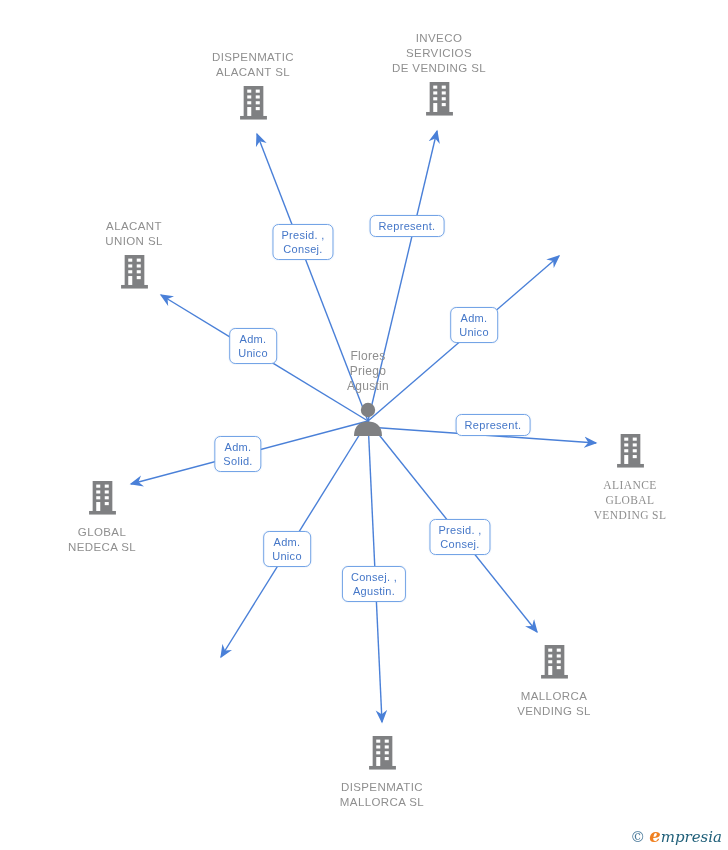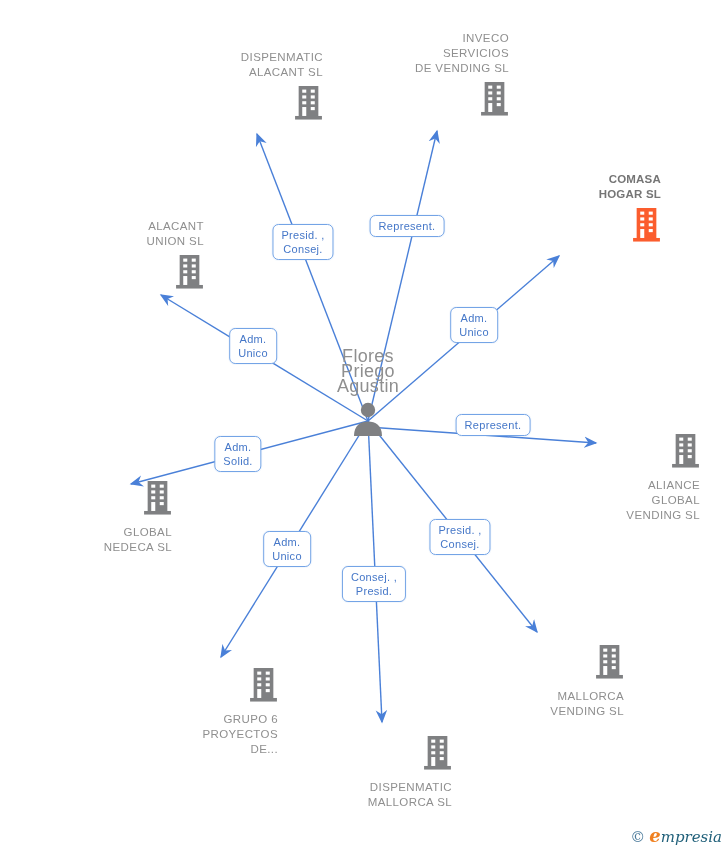--- a/index.html
+++ b/index.html
@@ -4,34 +4,34 @@
 <style>
   html,body{margin:0;padding:0;background:#ffffff;}
   .canvas{
     position:relative;width:728px;height:850px;background:#ffffff;overflow:hidden;
     font-family:"Liberation Sans",sans-serif;
   }
   .edges{position:absolute;left:0;top:0;z-index:1;}
   .edges line{stroke:var(--edge,#4a80d8);stroke-width:1.4;}
   .edges .arrowhead{fill:var(--edge,#4a80d8);}
 
-  .node{position:absolute;width:140px;z-index:2;text-align:right;cursor:pointer;}
+  .node{position:absolute;width:140px;z-index:2;text-align:center;cursor:pointer;}
   .company-name{
     color:var(--company-text,#8f8f8f);font-size:11.5px;line-height:15px;
     letter-spacing:.4px;white-space:pre-line;
   }
   .node.label-above .company-name{margin-bottom:6px;}
   .node.label-below svg{margin-bottom:6px;}
   .building .bld{fill:var(--building,#7f8082);}
   .node.highlight .building .bld{fill:var(--building-highlight,#fb5d2e);}
   .node.highlight .company-name{color:var(--company-text-bold,#757575);font-weight:bold;letter-spacing:.2px;}
 
   .person-node{position:absolute;left:318px;top:349px;width:100px;z-index:2;text-align:center;cursor:pointer;}
   .person-name{
-    color:var(--company-text,#8f8f8f);font-size:18px;line-height:15px;
+    color:var(--company-text,#8f8f8f);font-size:12px;line-height:15px;
     white-space:pre-line;margin-bottom:8px;letter-spacing:.3px;
   }
   .person-icon .per{fill:var(--person,#7f8082);}
 
   .rel-box{
     position:absolute;z-index:3;transform:translate(-50%,-50%);
     background:#ffffff;border:1.5px solid var(--box-border,#74a4e6);border-radius:6px;
     color:var(--box-text,#4577c8);font-size:11px;line-height:14px;letter-spacing:.3px;
     padding:3px 8px;text-align:center;white-space:pre-line;
     box-shadow:0 0 0 1px rgba(116,164,230,0.08);
@@ -99,59 +99,41 @@
           <rect x="9" y="10.5" width="4.5" height="3.5"></rect>
           <rect x="18.5" y="10.5" width="4.5" height="3.5"></rect>
           <rect x="9" y="17" width="4.5" height="3.5"></rect>
           <rect x="18.5" y="17" width="4.5" height="3.5"></rect>
           <rect x="18.5" y="23.5" width="4.5" height="3.5"></rect>
           <rect x="9" y="23.5" width="4.5" height="10"></rect>
         </g>
       </svg>
   </div>
 
-  <div class="node label-above highlight" style="left:521px;top:172px;">
-    <div class="company-name">COMASA
-HOGAR SL</div>
-    <svg class="building" width="29" height="34" viewBox="0 0 32 38">
-        <rect class="bld" x="5" y="0" width="22" height="34"></rect>
-        <rect class="bld" x="1" y="33.5" width="30" height="4"></rect>
-        <g fill="#ffffff">
-          <rect x="9" y="4" width="4.5" height="3.5"></rect>
-          <rect x="18.5" y="4" width="4.5" height="3.5"></rect>
-          <rect x="9" y="10.5" width="4.5" height="3.5"></rect>
-          <rect x="18.5" y="10.5" width="4.5" height="3.5"></rect>
-          <rect x="9" y="17" width="4.5" height="3.5"></rect>
-          <rect x="18.5" y="17" width="4.5" height="3.5"></rect>
-          <rect x="18.5" y="23.5" width="4.5" height="3.5"></rect>
-          <rect x="9" y="23.5" width="4.5" height="10"></rect>
-        </g>
-      </svg>
-  </div>
 
   <div class="node label-above" style="left:64px;top:219px;">
     <div class="company-name">ALACANT
 UNION SL</div>
     <svg class="building" width="29" height="34" viewBox="0 0 32 38">
         <rect class="bld" x="5" y="0" width="22" height="34"></rect>
         <rect class="bld" x="1" y="33.5" width="30" height="4"></rect>
         <g fill="#ffffff">
           <rect x="9" y="4" width="4.5" height="3.5"></rect>
           <rect x="18.5" y="4" width="4.5" height="3.5"></rect>
           <rect x="9" y="10.5" width="4.5" height="3.5"></rect>
           <rect x="18.5" y="10.5" width="4.5" height="3.5"></rect>
           <rect x="9" y="17" width="4.5" height="3.5"></rect>
           <rect x="18.5" y="17" width="4.5" height="3.5"></rect>
           <rect x="18.5" y="23.5" width="4.5" height="3.5"></rect>
           <rect x="9" y="23.5" width="4.5" height="10"></rect>
         </g>
       </svg>
   </div>
 
-  <div class="node label-below" style="left:560px;top:434px;">
+  <div class="node label-below" style="left:560px;top:434px;font-family:Liberation Serif, serif;">
     <svg class="building" width="29" height="34" viewBox="0 0 32 38">
         <rect class="bld" x="5" y="0" width="22" height="34"></rect>
         <rect class="bld" x="1" y="33.5" width="30" height="4"></rect>
         <g fill="#ffffff">
           <rect x="9" y="4" width="4.5" height="3.5"></rect>
           <rect x="18.5" y="4" width="4.5" height="3.5"></rect>
           <rect x="9" y="10.5" width="4.5" height="3.5"></rect>
           <rect x="18.5" y="10.5" width="4.5" height="3.5"></rect>
           <rect x="9" y="17" width="4.5" height="3.5"></rect>
           <rect x="18.5" y="17" width="4.5" height="3.5"></rect>
@@ -176,39 +158,20 @@
           <rect x="9" y="17" width="4.5" height="3.5"></rect>
           <rect x="18.5" y="17" width="4.5" height="3.5"></rect>
           <rect x="18.5" y="23.5" width="4.5" height="3.5"></rect>
           <rect x="9" y="23.5" width="4.5" height="10"></rect>
         </g>
       </svg>
     <div class="company-name">GLOBAL
 NEDECA SL</div>
   </div>
 
-  <div class="node label-below" style="left:138px;top:668px;">
-    <svg class="building" width="29" height="34" viewBox="0 0 32 38">
-        <rect class="bld" x="5" y="0" width="22" height="34"></rect>
-        <rect class="bld" x="1" y="33.5" width="30" height="4"></rect>
-        <g fill="#ffffff">
-          <rect x="9" y="4" width="4.5" height="3.5"></rect>
-          <rect x="18.5" y="4" width="4.5" height="3.5"></rect>
-          <rect x="9" y="10.5" width="4.5" height="3.5"></rect>
-          <rect x="18.5" y="10.5" width="4.5" height="3.5"></rect>
-          <rect x="9" y="17" width="4.5" height="3.5"></rect>
-          <rect x="18.5" y="17" width="4.5" height="3.5"></rect>
-          <rect x="18.5" y="23.5" width="4.5" height="3.5"></rect>
-          <rect x="9" y="23.5" width="4.5" height="10"></rect>
-        </g>
-      </svg>
-    <div class="company-name">GRUPO 6
-PROYECTOS
-DE...</div>
-  </div>
 
   <div class="node label-below" style="left:312px;top:736px;">
     <svg class="building" width="29" height="34" viewBox="0 0 32 38">
         <rect class="bld" x="5" y="0" width="22" height="34"></rect>
         <rect class="bld" x="1" y="33.5" width="30" height="4"></rect>
         <g fill="#ffffff">
           <rect x="9" y="4" width="4.5" height="3.5"></rect>
           <rect x="18.5" y="4" width="4.5" height="3.5"></rect>
           <rect x="9" y="10.5" width="4.5" height="3.5"></rect>
           <rect x="18.5" y="10.5" width="4.5" height="3.5"></rect>
@@ -257,21 +220,21 @@
   <div class="rel-box" style="left:474px;top:325px;">Adm.
 Unico</div>
   <div class="rel-box" style="left:253px;top:346px;">Adm.
 Unico</div>
   <div class="rel-box" style="left:493px;top:425px;">Represent.</div>
   <div class="rel-box" style="left:238px;top:454px;">Adm.
 Solid.</div>
   <div class="rel-box" style="left:287px;top:549px;">Adm.
 Unico</div>
   <div class="rel-box" style="left:374px;top:584px;">Consej. ,
-Presid.</div>
+Agustin.</div>
   <div class="rel-box" style="left:460px;top:537px;">Presid. ,
 Consej.</div>
 
   <div class="watermark">
     <span class="copy">©</span><span class="brand-e">e</span><span class="brand-rest">mpresia</span>
   </div>
 
 </div>
 
 </body></html>

